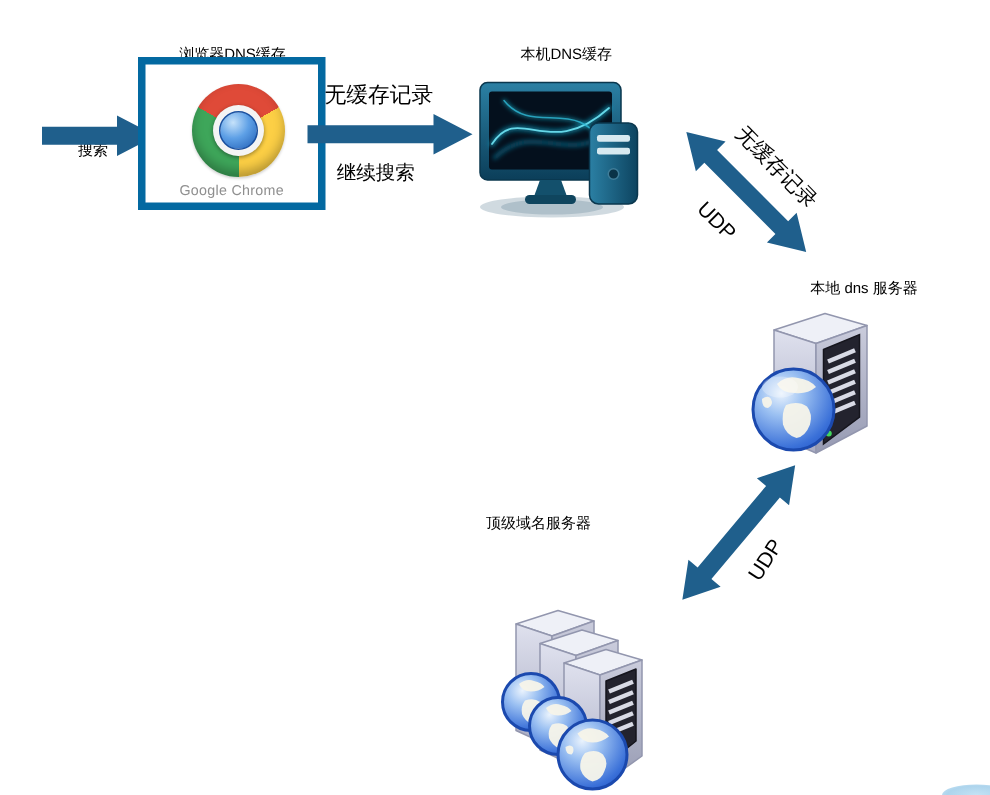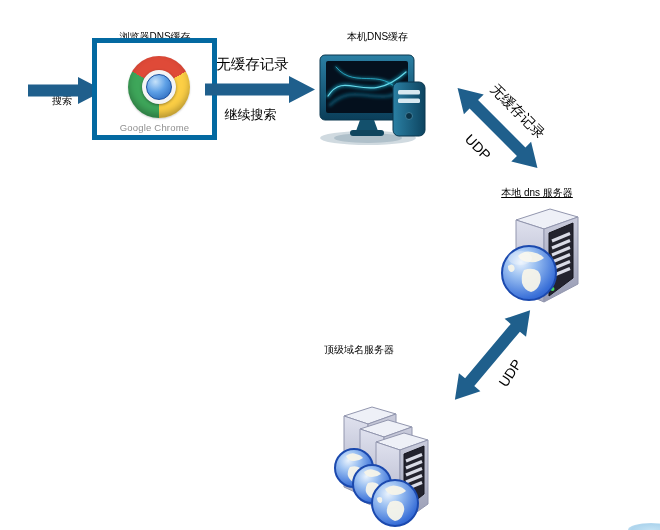--- a/index.html
+++ b/index.html
@@ -106,21 +106,21 @@
     <rect x="82" y="48.5" width="22" height="4.5" rx="1.5" fill="#d7e9f0"></rect>
     <circle cx="93" cy="66" r="3.5" fill="#0a3347" stroke="#3f7d99"></circle>
   </svg>
 
   <svg class="rot" style="left:441px;top:113px;transform:rotate(45deg);" width="113" height="30" viewBox="0 0 113 30">
     <polygon class="arrow-fill" points="0,15 23,1 23,9 90,9 90,1 113,15 90,29 90,21 23,21 23,29" fill="#1f5f8c"></polygon>
   </svg>
   <div class="t center rot" style="left:478px;top:102px;width:80px;font-size:14px;transform:rotate(45deg);">无缓存记录</div>
   <div class="t center rot" style="left:458px;top:138px;width:40px;font-size:14px;transform:rotate(45deg);">UDP</div>
 
-  <div class="t center" style="left:472px;top:184px;width:130px;text-decoration:underline;">本地 dns 服务器</div>
+  <div class="t center" style="left:511px;top:184px;width:130px;">本地 dns 服务器</div>
   <svg style="left:500px;top:206px;" width="92" height="100" viewBox="0 0 92 100">
     <defs>
       <linearGradient id="fL" x1="0" y1="0" x2="0" y2="1">
         <stop offset="0" stop-color="#dfe1ee"></stop>
           <stop offset="1" stop-color="#a9acc3"></stop>
       </linearGradient>
       <linearGradient id="fR" x1="0" y1="0" x2="0" y2="1">
         <stop offset="0" stop-color="#caccdc"></stop>
           <stop offset="1" stop-color="#969ab2"></stop>
       </linearGradient>

